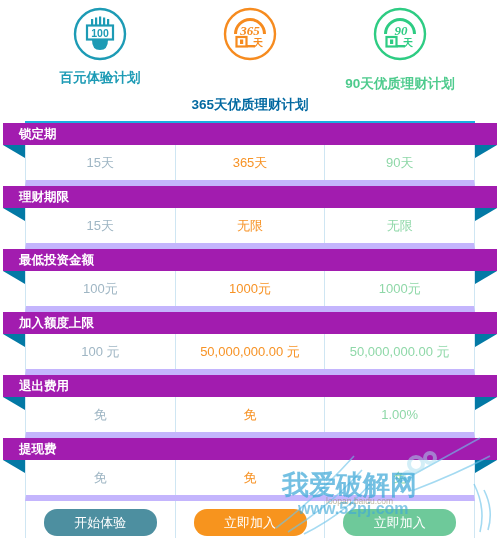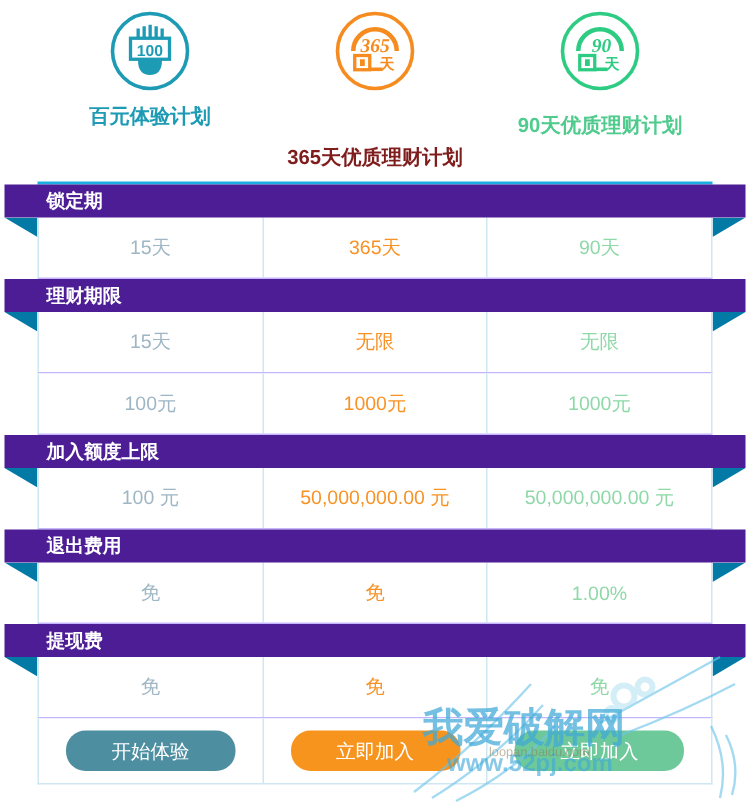--- a/index.html
+++ b/index.html
@@ -35,43 +35,43 @@
     display: block;
   }
   .plan-title {
     margin-top: 7px;
     font-size: 13.5px;
     font-weight: bold;
     letter-spacing: 0px;
     white-space: nowrap;
   }
   .plan-0 .plan-title { color: #1d9bb5; text-align: center; }
-  .plan-1 .plan-title { color: #7f1d1d; margin-top: 34px; }
+  .plan-1 .plan-title { color: #0369a1; margin-top: 34px; }
   .plan-2 .plan-title { color: #4ecb8d; margin-top: 13px; }
 
   
   .table-wrap {
     position: relative;
     width: 450px;
     margin: 7px auto 0;
     border-top: 2px solid #1aafe0;
   }
 
   .section {
     position: relative;
   }
 
   
   .ribbon {
     position: relative;
     height: 22px;
-    background: #4c1d95;
+    background: #a21caf;
     margin-left: -22px;
     margin-right: -22px;
-    padding-left: 28px;
+    padding-left: 16px;
     box-sizing: border-box;
     display: flex;
     align-items: center;
     z-index: 3;
   }
   .ribbon-label {
     color: #ffffff;
     font-size: 12.5px;
     font-weight: bold;
     line-height: 1;
@@ -95,21 +95,21 @@
     right: 0;
     clip-path: polygon(0 0, 100% 0, 0 100%);
   }
 
   
   .values {
     display: flex;
     height: 41px;
     border-left: 1px solid #cfe6f3;
     border-right: 1px solid #cfe6f3;
-    border-bottom: 1px solid #c4b5fd;
+    border-bottom: 6px solid #c4b5fd;
     box-sizing: border-box;
     background: #ffffff;
     position: relative;
     z-index: 1;
   }
   .cell {
     flex: 1 1 0;
     display: flex;
     align-items: center;
     justify-content: center;
@@ -240,20 +240,23 @@
       <span class="ribbon-label">理财期限</span>
     </div>
     <div class="values">
       <div class="cell c0">15天</div>
       <div class="cell c1">无限</div>
       <div class="cell c2">无限</div>
     </div>
   </div>
 
   <div class="section">
+    <div class="ribbon">
+      <span class="ribbon-label">最低投资金额</span>
+    </div>
     <div class="values">
       <div class="cell c0">100元</div>
       <div class="cell c1">1000元</div>
       <div class="cell c2">1000元</div>
     </div>
   </div>
 
   <div class="section">
     <div class="ribbon">
       <span class="ribbon-label">加入额度上限</span>

